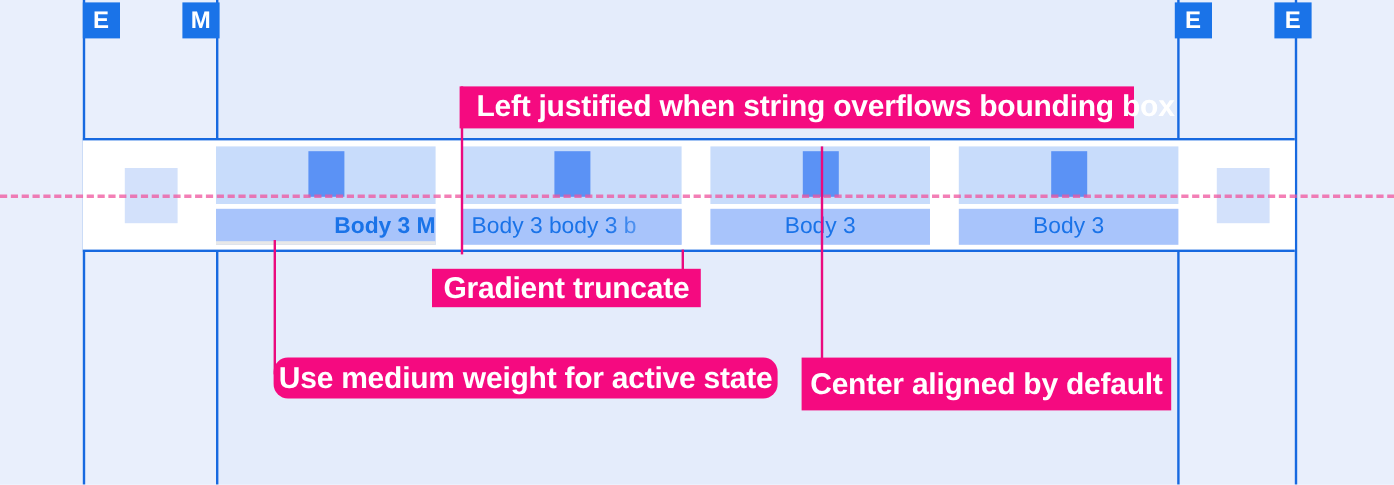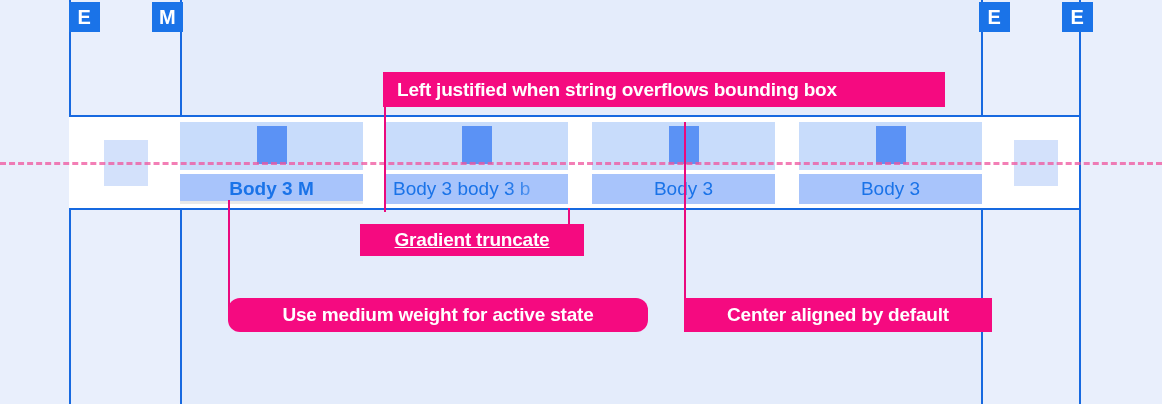--- a/index.html
+++ b/index.html
@@ -97,20 +97,21 @@
     left: 0;
     right: 0;
     line-height: 30px;
     text-align: center;
     font-size: 19px;
     color: #1a73e8;
     white-space: nowrap;
   }
   .item-label.active {
     font-weight: bold;
+    text-align: right;
   }
   .item-label.overflow {
     text-align: left;
     padding-left: 8px;
     right: auto;
     width: 260px;
   }
   .fade-mask {
     position: absolute;
     top: 0;
@@ -137,21 +138,21 @@
     height: 0;
     border-top: 3px dashed #f0559e;
     opacity: 0.75;
   }
 
   
   .callout {
     position: absolute;
     background: #f50a80;
     color: #ffffff;
-    font-size: 19px;
+    font-size: 25px;
     font-weight: bold;
     letter-spacing: -0.2px;
     white-space: nowrap;
     display: flex;
     align-items: center;
     padding: 0 14px;
     box-sizing: border-box;
   }
   .leader {
     position: absolute;
@@ -229,21 +230,21 @@
       <div class="item-label">Body 3</div>
     </div>
   </div>
 
   <div class="baseline" style="top:162px;"></div>
 
   <div class="leader" style="left:384px;top:72px;height:140px;"></div>
   <div class="callout" style="left:383px;top:72px;width:562px;height:35px;">Left justified when string overflows bounding box</div>
 
   <div class="leader" style="left:568px;top:208px;height:20px;"></div>
-  <div class="callout" style="left:360px;top:224px;width:224px;height:32px;justify-content:center;text-decoration:underline;">Gradient truncate</div>
+  <div class="callout" style="left:360px;top:224px;width:224px;height:32px;justify-content:center;">Gradient truncate</div>
 
   <div class="leader" style="left:228px;top:200px;height:112px;"></div>
   <div class="callout" style="left:228px;top:298px;width:420px;height:34px;justify-content:center;border-radius:12px;">Use medium weight for active state</div>
 
   <div class="leader" style="left:684px;top:122px;height:190px;"></div>
-  <div class="callout" style="left:684px;top:298px;width:308px;height:34px;justify-content:center;">Center aligned by default</div>
+  <div class="callout" style="left:668px;top:298px;width:308px;height:44px;justify-content:center;">Center aligned by default</div>
 
 </div>
 
 </body></html>

